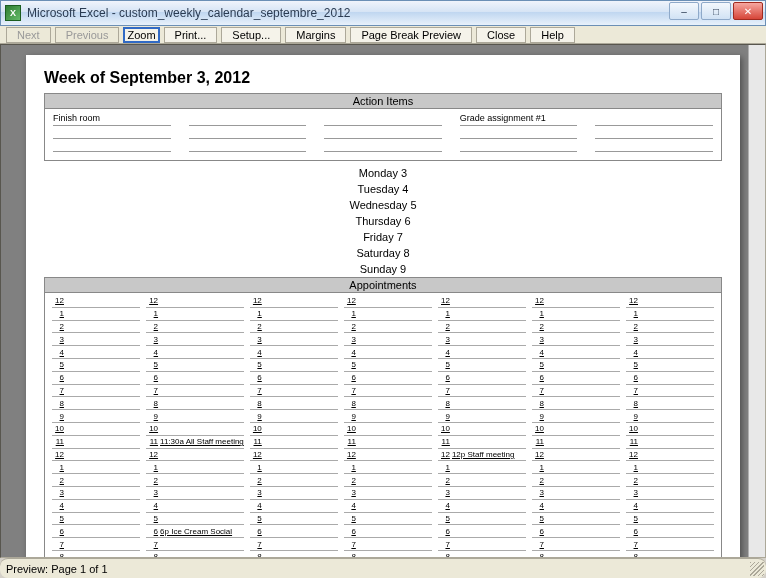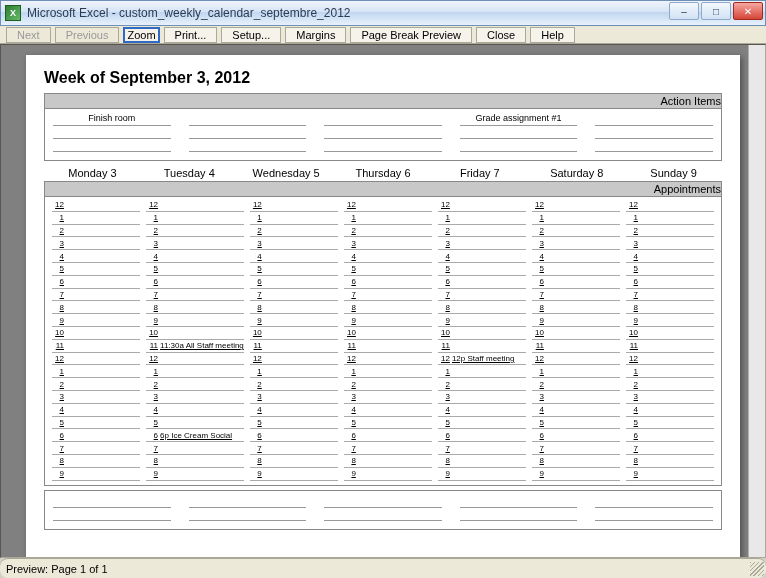--- a/index.html
+++ b/index.html
@@ -74,32 +74,32 @@
   box-shadow: 2px 2px 6px rgba(0,0,0,0.4);
 }
 .scrollbar-v {
   position: absolute; right:0; top:0; bottom:0; width:17px;
   background:#e8e8e8; border-left:1px solid #b0b0b0;
 }
 .week-title { font-size: 16px; font-weight: bold; margin-bottom: 6px; font-family: Arial, sans-serif; }
 .box { border: 1px solid #888; margin-bottom: 4px; }
 .box-header {
   background: #c8c8c8;
-  text-align: right;
+  text-align: center;
   font-size: 11px;
   padding: 1px 0;
   border-bottom: 1px solid #888;
   font-family: Arial, sans-serif;
 }
 .action-grid, .notes-grid {
   padding: 4px 8px 8px 8px;
 }
-.action-row { display: flex; gap: 18px; text-align: center; }
+.action-row { display: flex; gap: 18px; }
 .action-cell { flex: 1; font-size: 9px; font-family: Arial, sans-serif; border-bottom: 1px solid #999; height: 13px; line-height:11px; overflow:hidden; white-space:nowrap;}
-.day-headers { display: flex; margin-top: 4px; font-family: Arial, sans-serif;}
+.day-headers { display: flex; margin-top: 4px; font-family: Arial, sans-serif; flex-direction: column;}
 .day-h { flex: 1; text-align: center; font-size: 11px; padding: 2px 0; }
 .appt-grid { display: flex; padding: 2px 4px 4px 4px; }
 .appt-col { flex: 1; padding: 0 3px; text-decoration: underline; }
 .appt-row {
   display: flex; align-items: center;
   border-bottom: 1px solid #aaa;
   height: 12.8px;
   font-size: 8px;
   font-family: Arial, sans-serif;
 }

